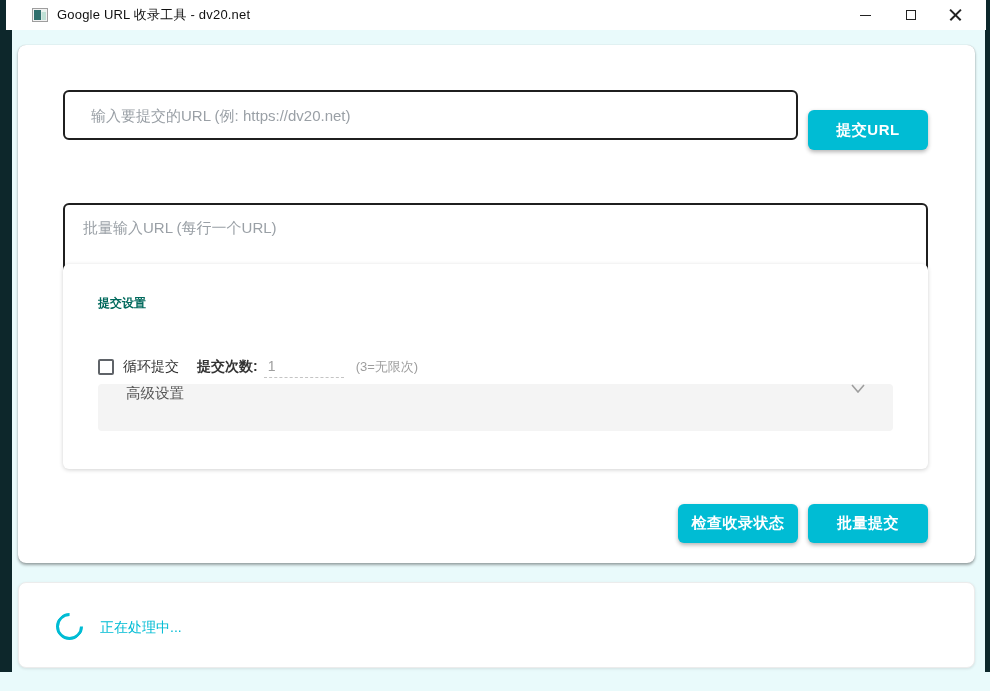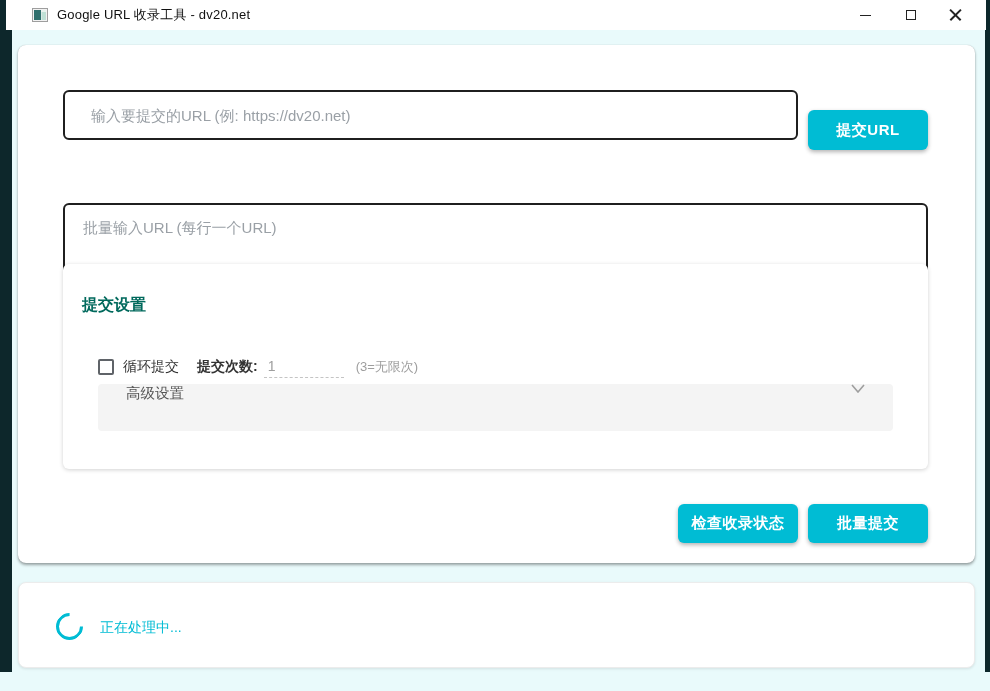--- a/index.html
+++ b/index.html
@@ -69,22 +69,22 @@
   .btn-check     { left:678px; top:489px; width:120px; height:39px; }
   .btn-batch     { left:808px; top:489px; width:120px; height:39px; }
 
   
   .settings-card {
     position:absolute; left:63px; top:264px; width:865px; height:205px;
     background:#fff; border-radius:6px;
     box-shadow:0 1px 4px rgba(0,0,0,.18);
   }
   .settings-heading {
-    position:absolute; left:82px; top:295px;
-    font-size:16px; font-weight:bold; color:#00695c;text-align:center;
+    position:absolute; left:98px; top:295px;
+    font-size:12px; font-weight:bold; color:#00695c;text-align:center;
   }
   .settings-row {
     position:absolute; left:98px; top:352px; width:795px; height:26px;
     display:flex; align-items:flex-end; justify-content:space-between;
   }
   .row-group { display:flex; align-items:center; }
   .checkbox {
     width:16px; height:16px; border:2px solid #5f6368; border-radius:2px;
     background:#fff; cursor:pointer; flex:0 0 auto;
   }

